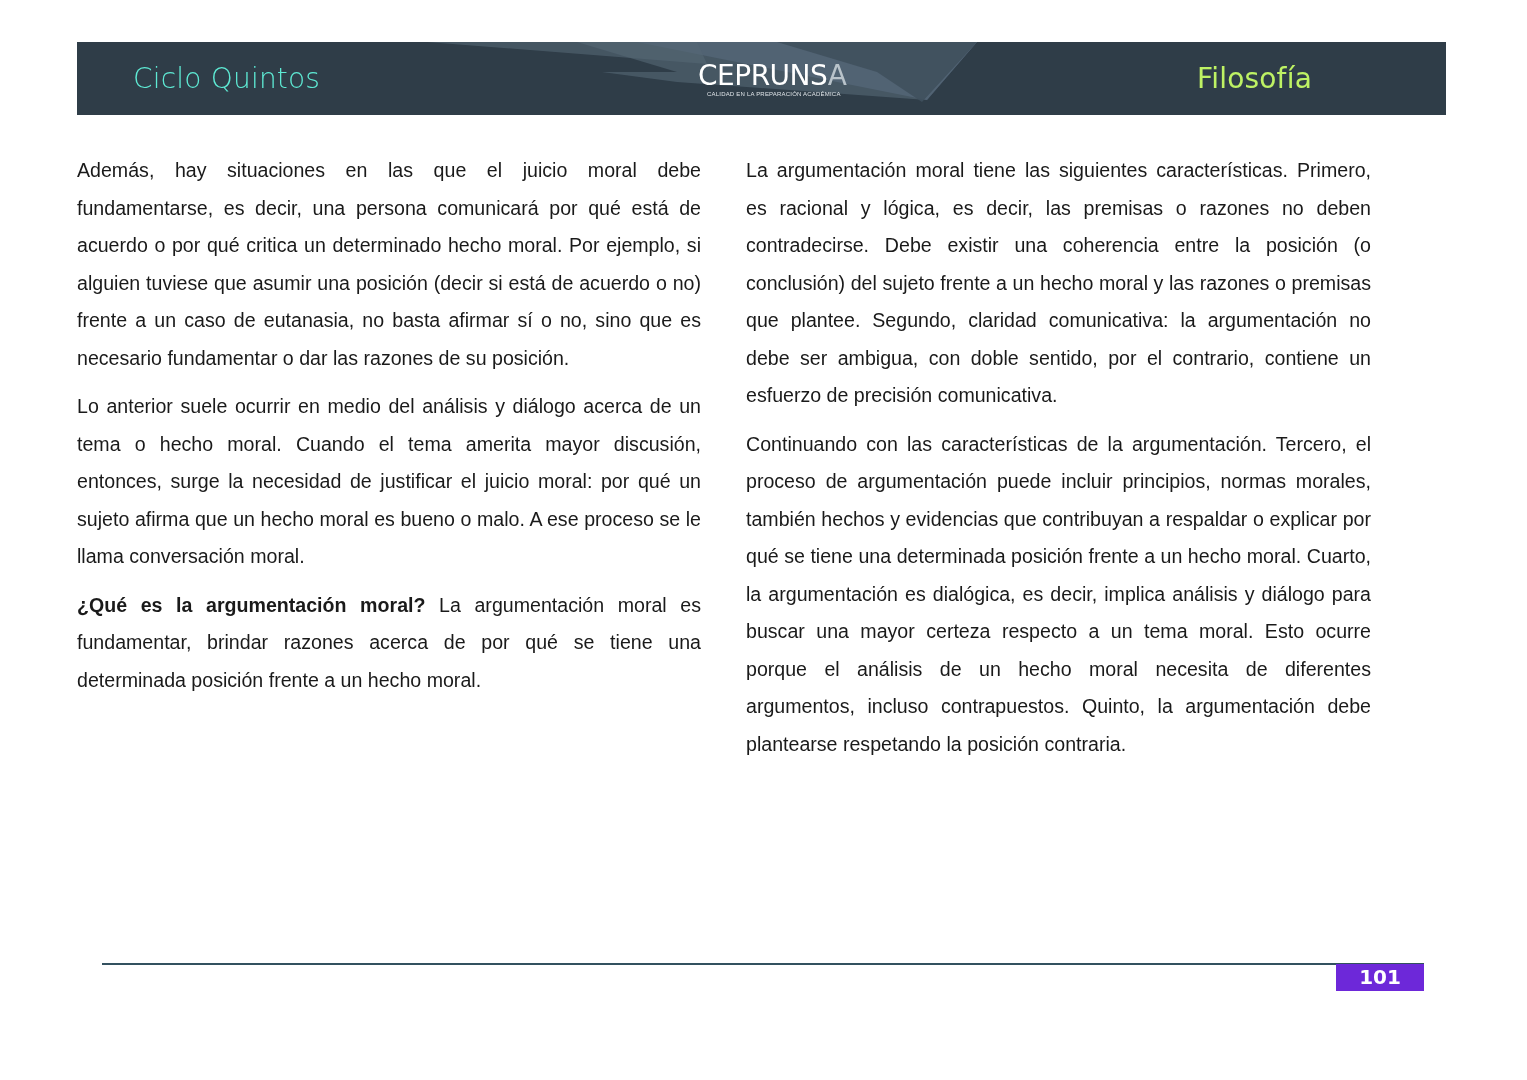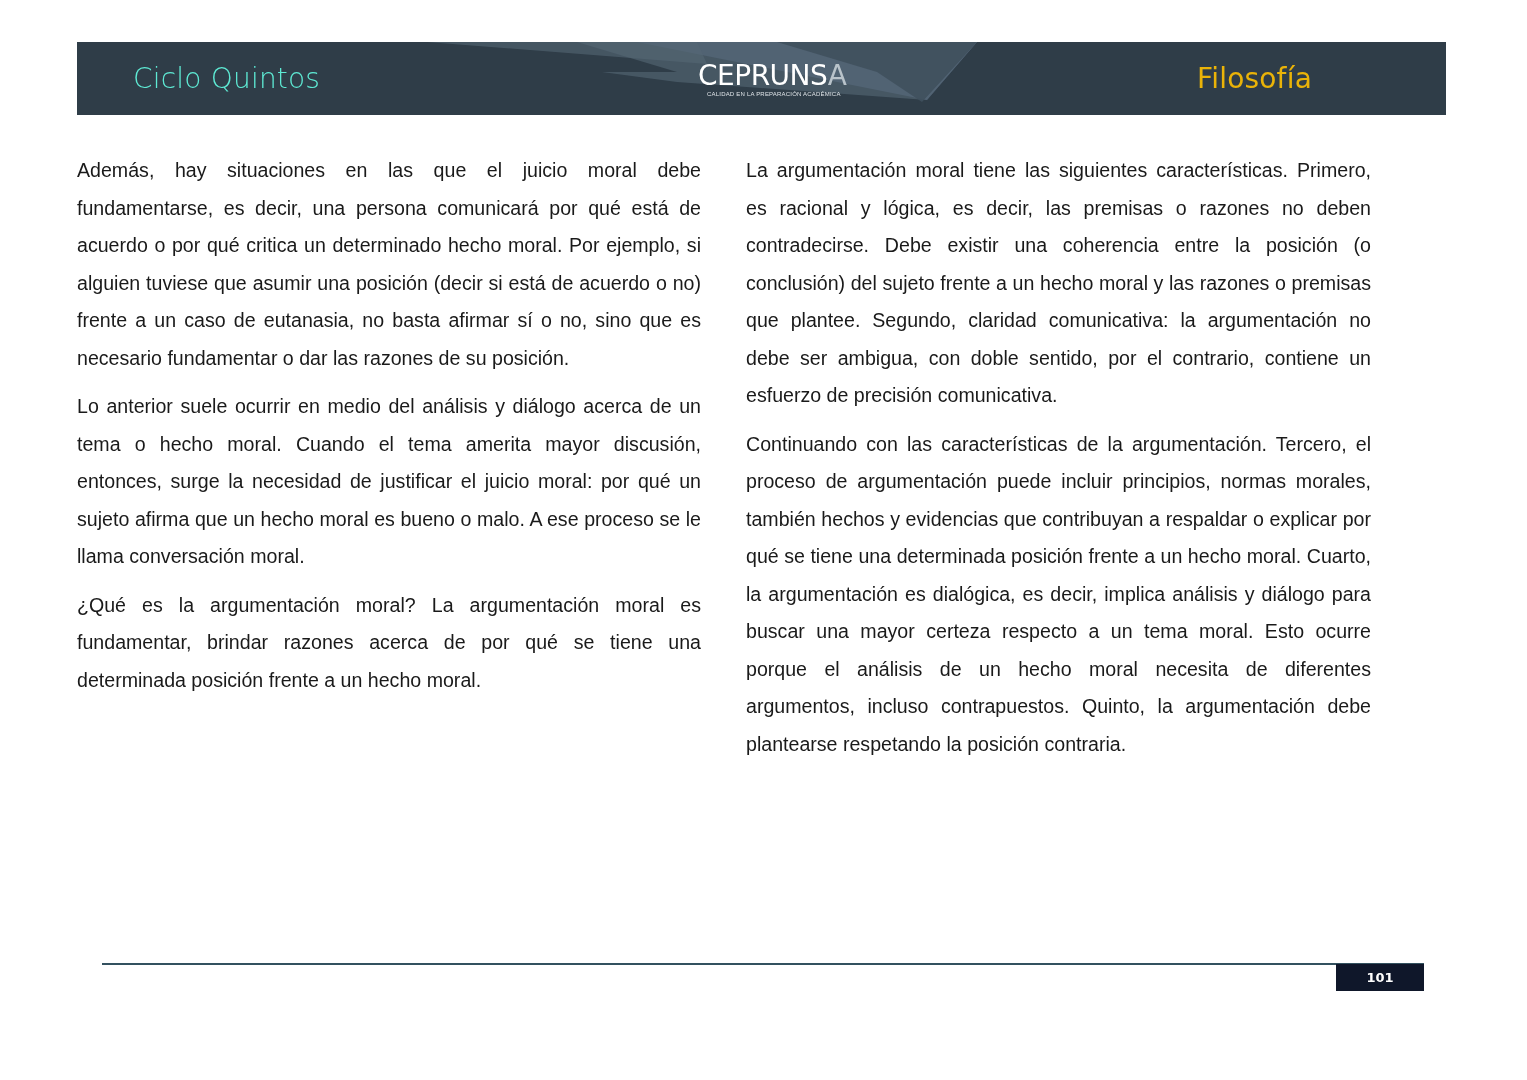--- a/index.html
+++ b/index.html
@@ -38,21 +38,21 @@
       font-size: 28px;
       color: #5eead4;
       letter-spacing: 0.2px;
     }
     .header-right {
       position: absolute;
       right: 134px;
       top: 20px;
       font-family: "DejaVu Sans", sans-serif;
       font-size: 28px;
-      color: #eab308;
+      color: #bef264;
       letter-spacing: 0.2px;
     }
     .logo {
       position: absolute;
       left: 610px;
       top: 20px;
       width: 170px;
       text-align: left;
     }
     .logo-main {
@@ -81,42 +81,42 @@
       font-size: 19.6px;
       line-height: 37.5px;
       text-align: justify;
     }
     .col-left { left: 77px; }
     .col-right { left: 746px; width: 625px; }
     .col p {
       margin: 0 0 11px 0;
     }
     .col p b {
-      font-weight: normal;
+      font-weight: bold;
       margin-top: 48px;
     }
     .footer-rule {
       position: absolute;
       left: 102px;
       top: 963px;
       width: 1322px;
       height: 1.5px;
       background: #33515f;
     }
     .page-badge {
       position: absolute;
       left: 1336px;
       top: 964px;
       width: 88px;
       height: 27px;
-      background: #0f172a;
+      background: #6d28d9;
       color: #ffffff;
       font-family: "DejaVu Sans", sans-serif;
       font-weight: bold;
-      font-size: 13px;
+      font-size: 20px;
       line-height: 27px;
       text-align: center;
     }
   </style>
 </head>
 <body>
 
 <div class="header">
   <svg class="bg" width="1369" height="73" viewBox="0 0 1369 73">
     <polygon points="300,0 900,0 850,58 600,40 300,0" fill="#4a5c69" opacity="0.85"></polygon>

